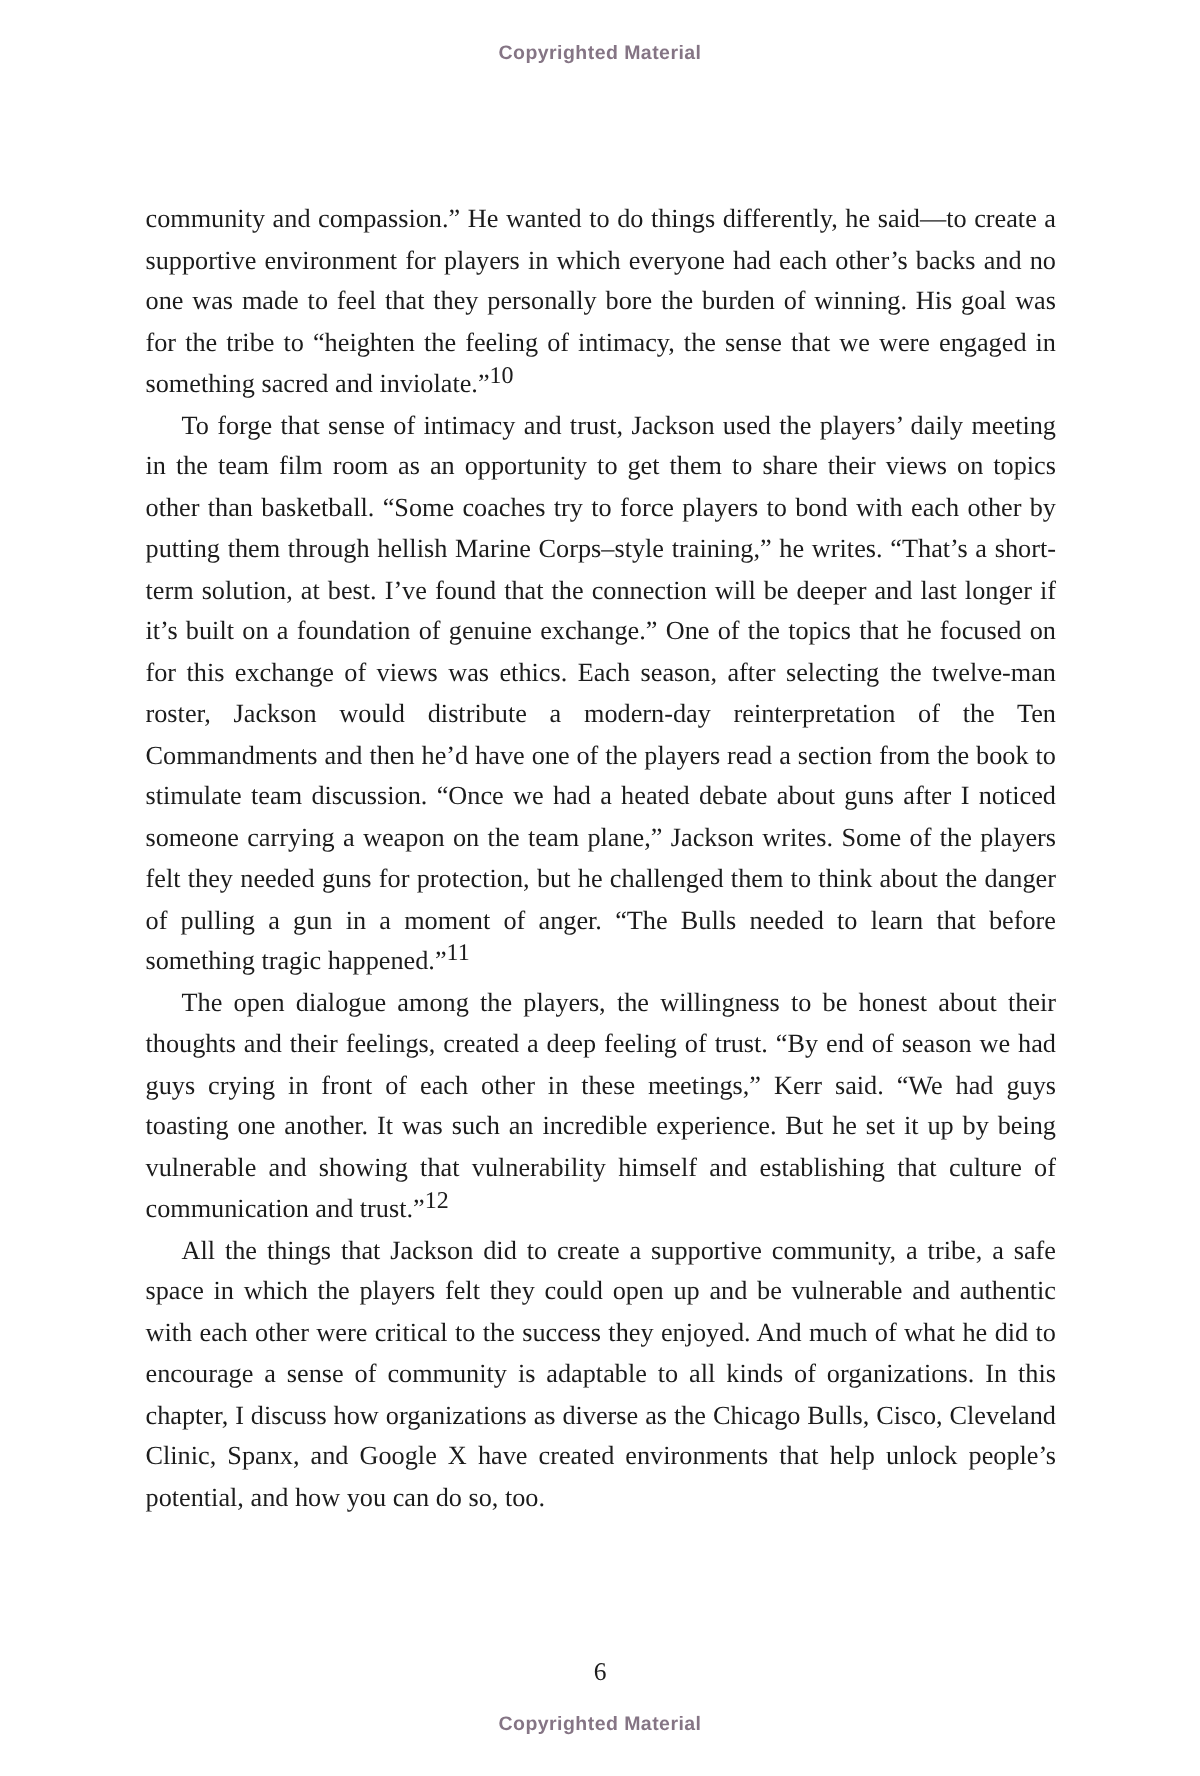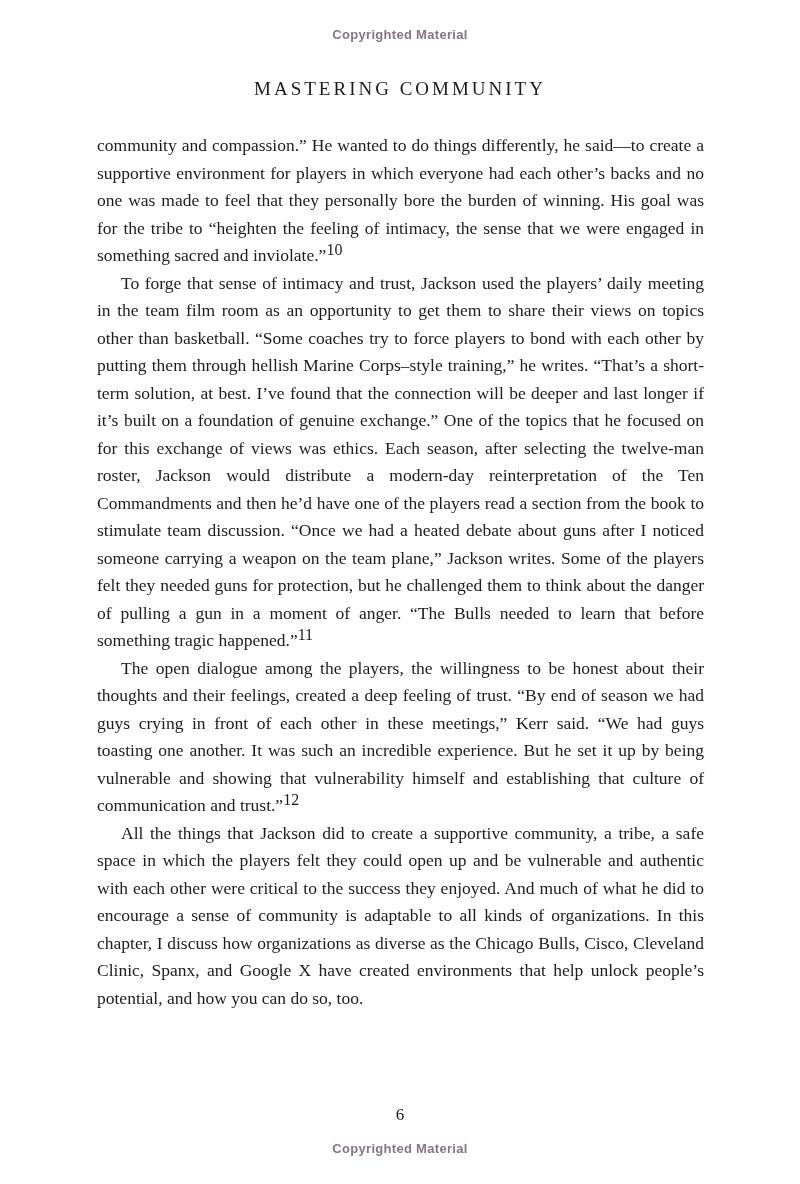--- a/index.html
+++ b/index.html
@@ -95,21 +95,20 @@
     letter-spacing: 0.3px;
   }
 </style>
 </head>
 <body>
 
 <div class="page">
 
   <div class="copyright-top">Copyrighted Material</div>
 
-  <div class="running-head">MASTERING COMMUNITY</div>
 
   <div class="body-text">
       <p class="para">community and compassion.” He wanted to do things differently, he said—to create a supportive environment for players in which everyone had each other’s backs and no one was made to feel that they personally bore the burden of winning. His goal was for the tribe to “heighten the feeling of intimacy, the sense that we were engaged in something sacred and inviolate.”<sup>10</sup></p>
       <p class="para indent">To forge that sense of intimacy and trust, Jackson used the players’ daily meeting in the team film room as an opportunity to get them to share their views on topics other than basketball. “Some coaches try to force players to bond with each other by putting them through hellish Marine Corps–style training,” he writes. “That’s a short-term solution, at best. I’ve found that the connection will be deeper and last longer if it’s built on a foundation of genuine exchange.” One of the topics that he focused on for this exchange of views was ethics. Each season, after selecting the twelve-man roster, Jackson would distribute a modern-day reinterpretation of the Ten Commandments and then he’d have one of the players read a section from the book to stimulate team discussion. “Once we had a heated debate about guns after I noticed someone carrying a weapon on the team plane,” Jackson writes. Some of the players felt they needed guns for protection, but he challenged them to think about the danger of pulling a gun in a moment of anger. “The Bulls needed to learn that before something tragic happened.”<sup>11</sup></p>
       <p class="para indent">The open dialogue among the players, the willingness to be honest about their thoughts and their feelings, created a deep feeling of trust. “By end of season we had guys crying in front of each other in these meetings,” Kerr said. “We had guys toasting one another. It was such an incredible experience. But he set it up by being vulnerable and showing that vulnerability himself and establishing that culture of communication and trust.”<sup>12</sup></p>
       <p class="para indent">All the things that Jackson did to create a supportive community, a tribe, a safe space in which the players felt they could open up and be vulnerable and authentic with each other were critical to the success they enjoyed. And much of what he did to encourage a sense of community is adaptable to all kinds of organizations. In this chapter, I discuss how organizations as diverse as the Chicago Bulls, Cisco, Cleveland Clinic, Spanx, and Google X have created environments that help unlock people’s potential, and how you can do so, too.</p>
     </div>
 
   <div class="page-number">6</div>
 

